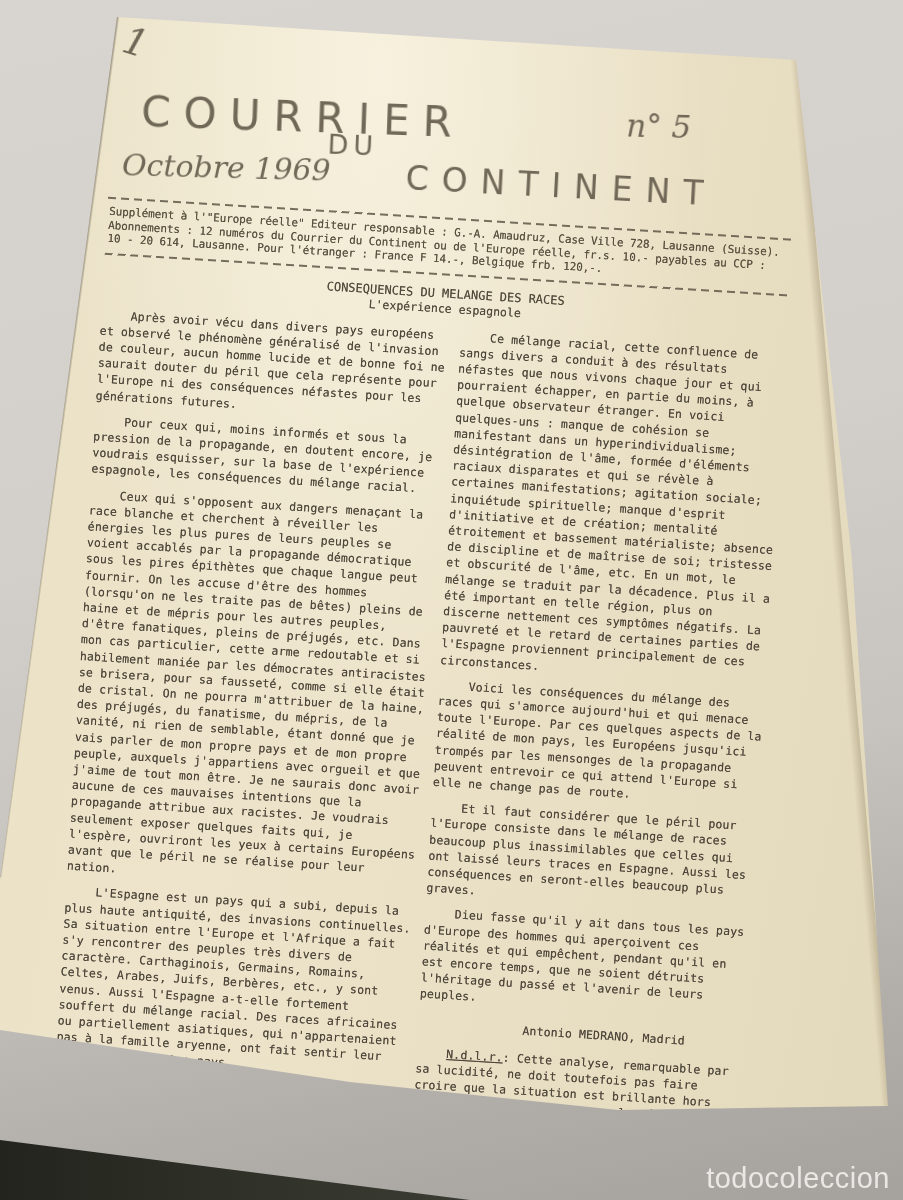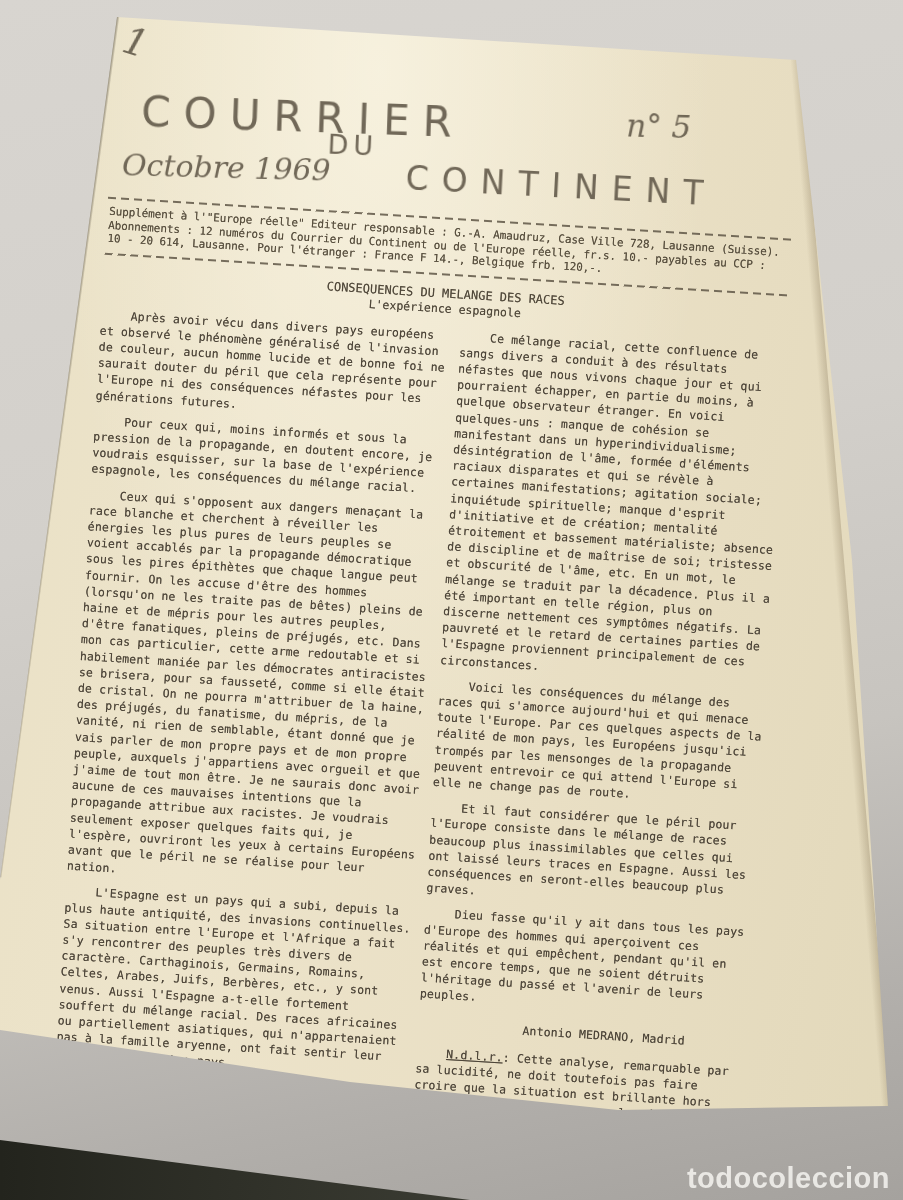--- a/index.html
+++ b/index.html
@@ -54,21 +54,21 @@
   .col p{margin:0 0 9px 0;text-indent:30px;}
   .signature{text-align:center;padding-left:44px;margin:14px 0 12px 0;}
   .note{margin-top:4px;text-indent:0;}
   .note .lbl{text-decoration:underline;}
 
   
   .dark-wedge{position:absolute;left:0;top:1140px;width:470px;height:60px;
               background:linear-gradient(to right,#23241d,#3b3c33);
               clip-path:polygon(0 0,100% 100%,0 100%);}
   .watermark{position:absolute;right:13px;bottom:5px;
-             font-family:"Liberation Sans", sans-serif;font-weight:bold;
+             font-family:"Liberation Sans", sans-serif;font-weight:normal;
              font-size:29px;letter-spacing:0.5px;color:rgba(248,247,243,0.82);
              filter:blur(0.3px);}
 </style>
 </head>
 <body>
 
 <div class="scene">
 
   <div class="paper">
     <div class="edge-left"></div>

